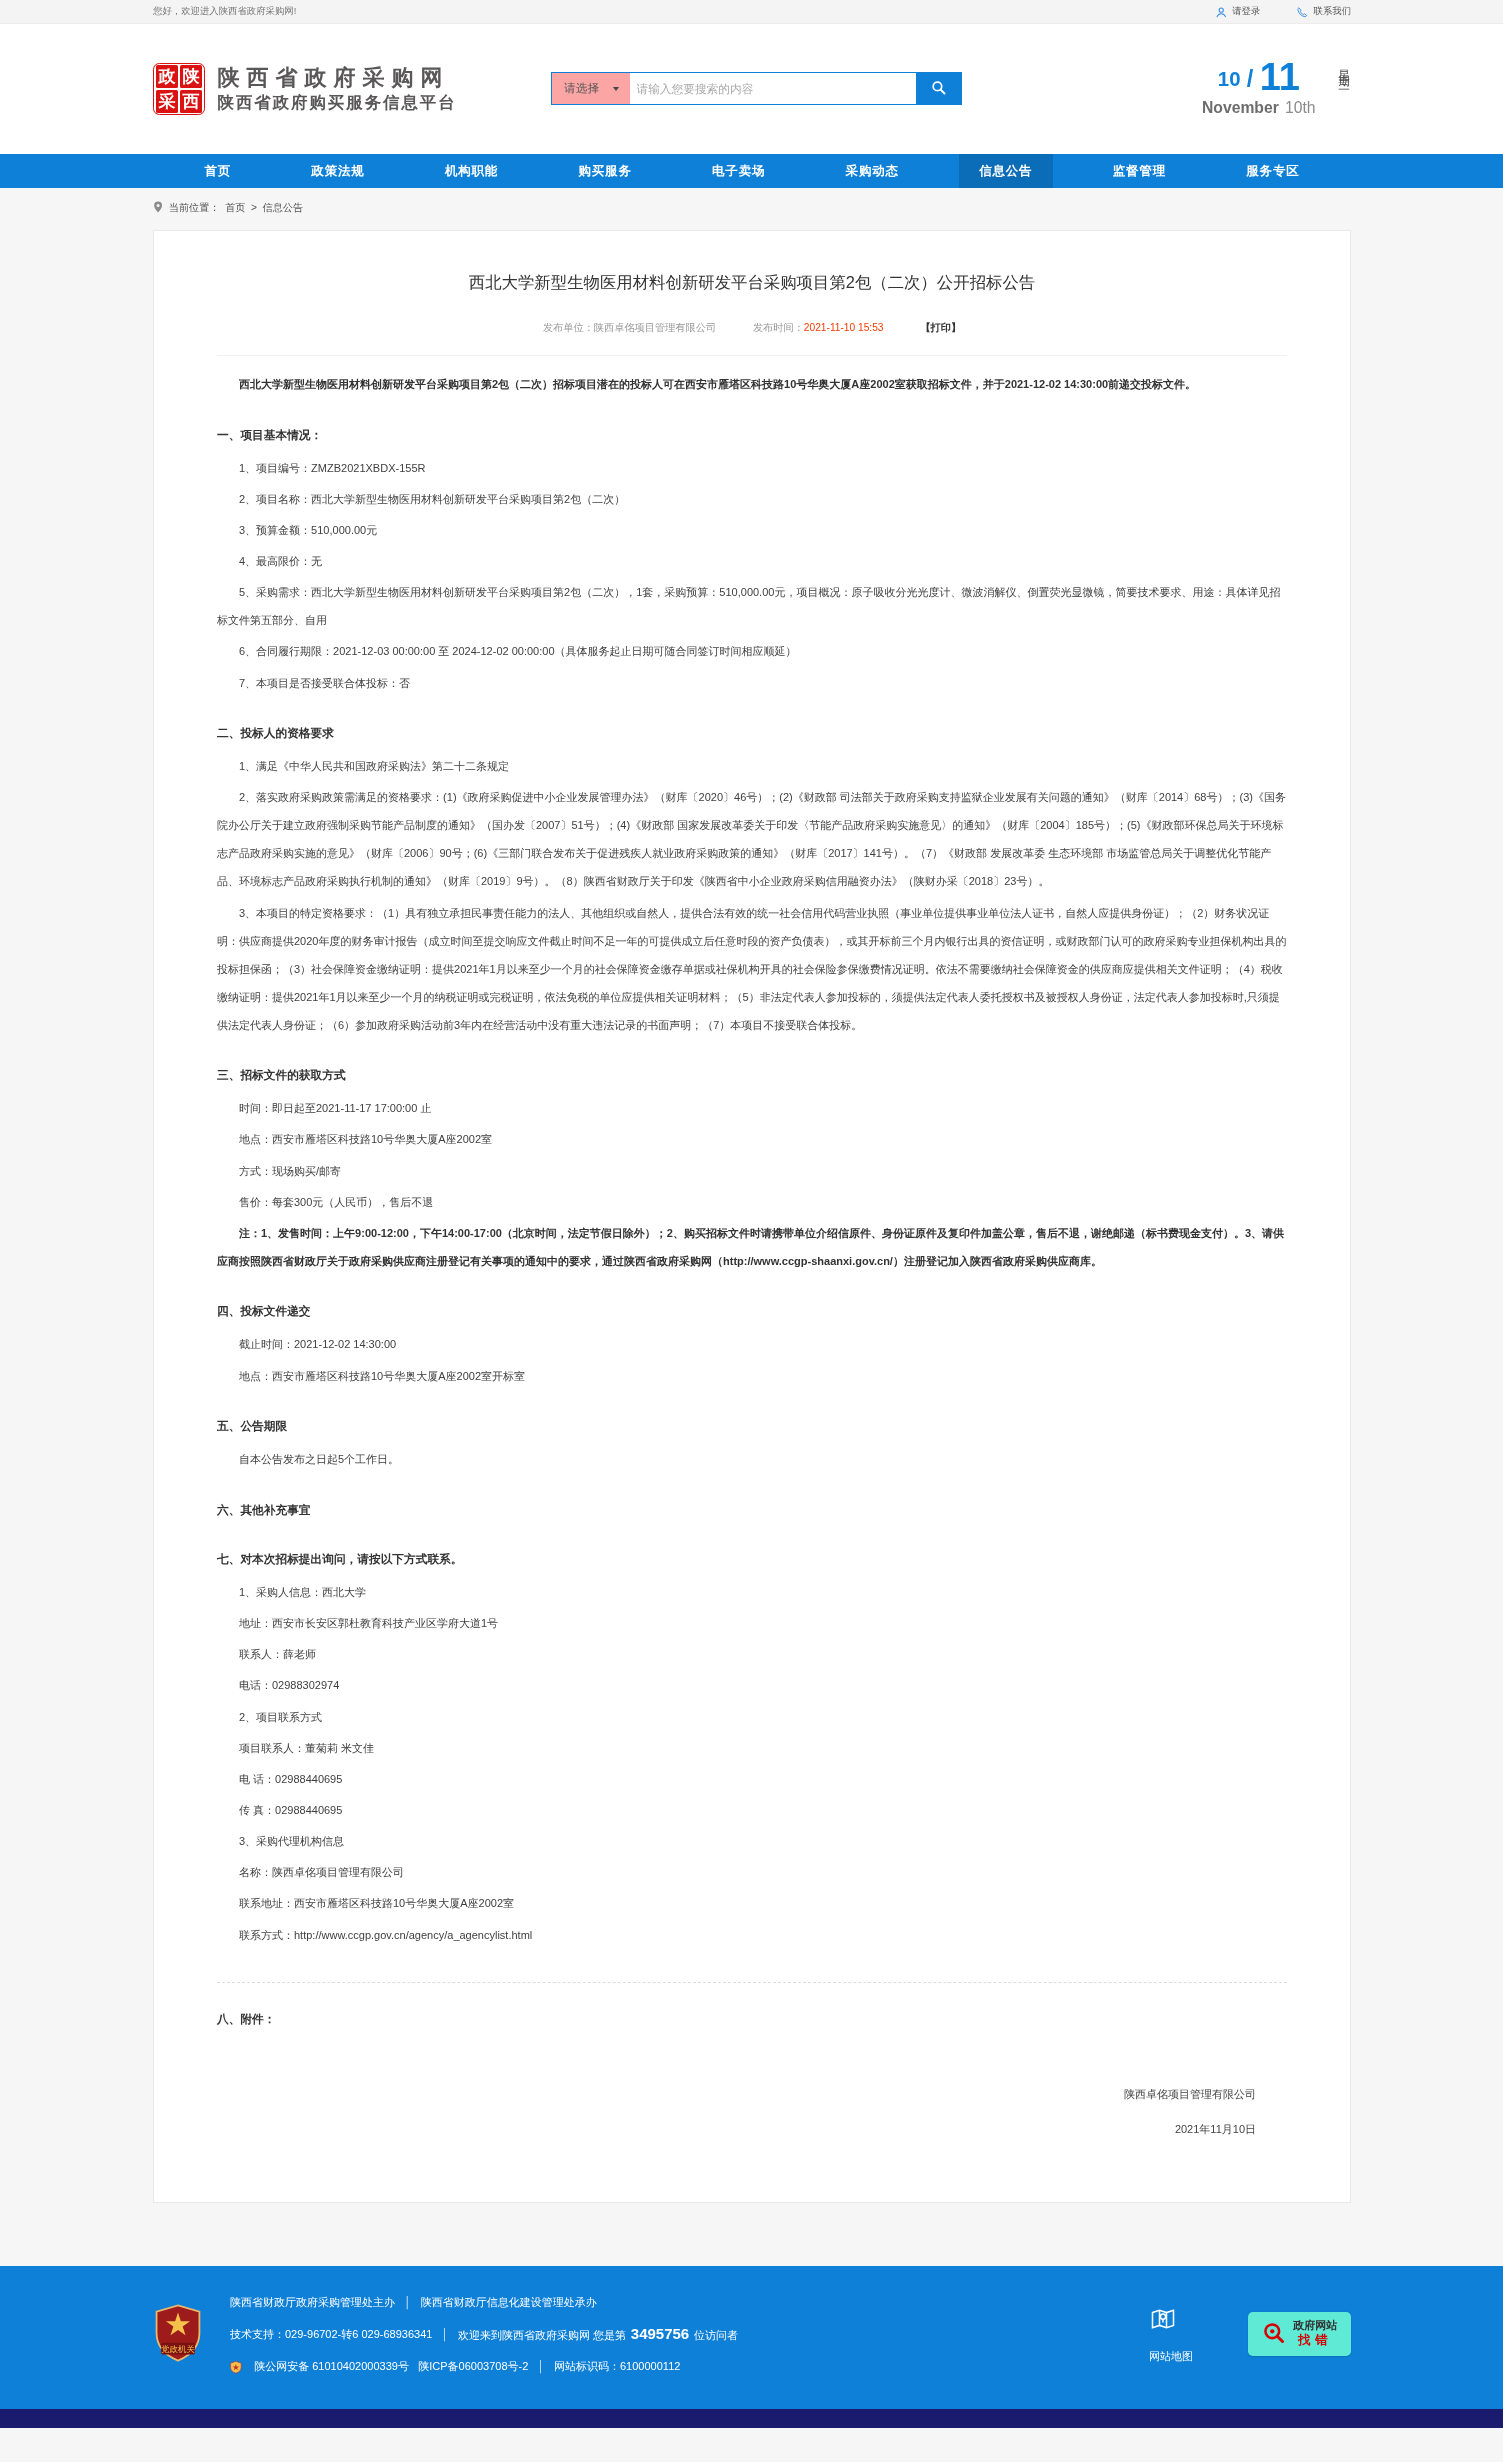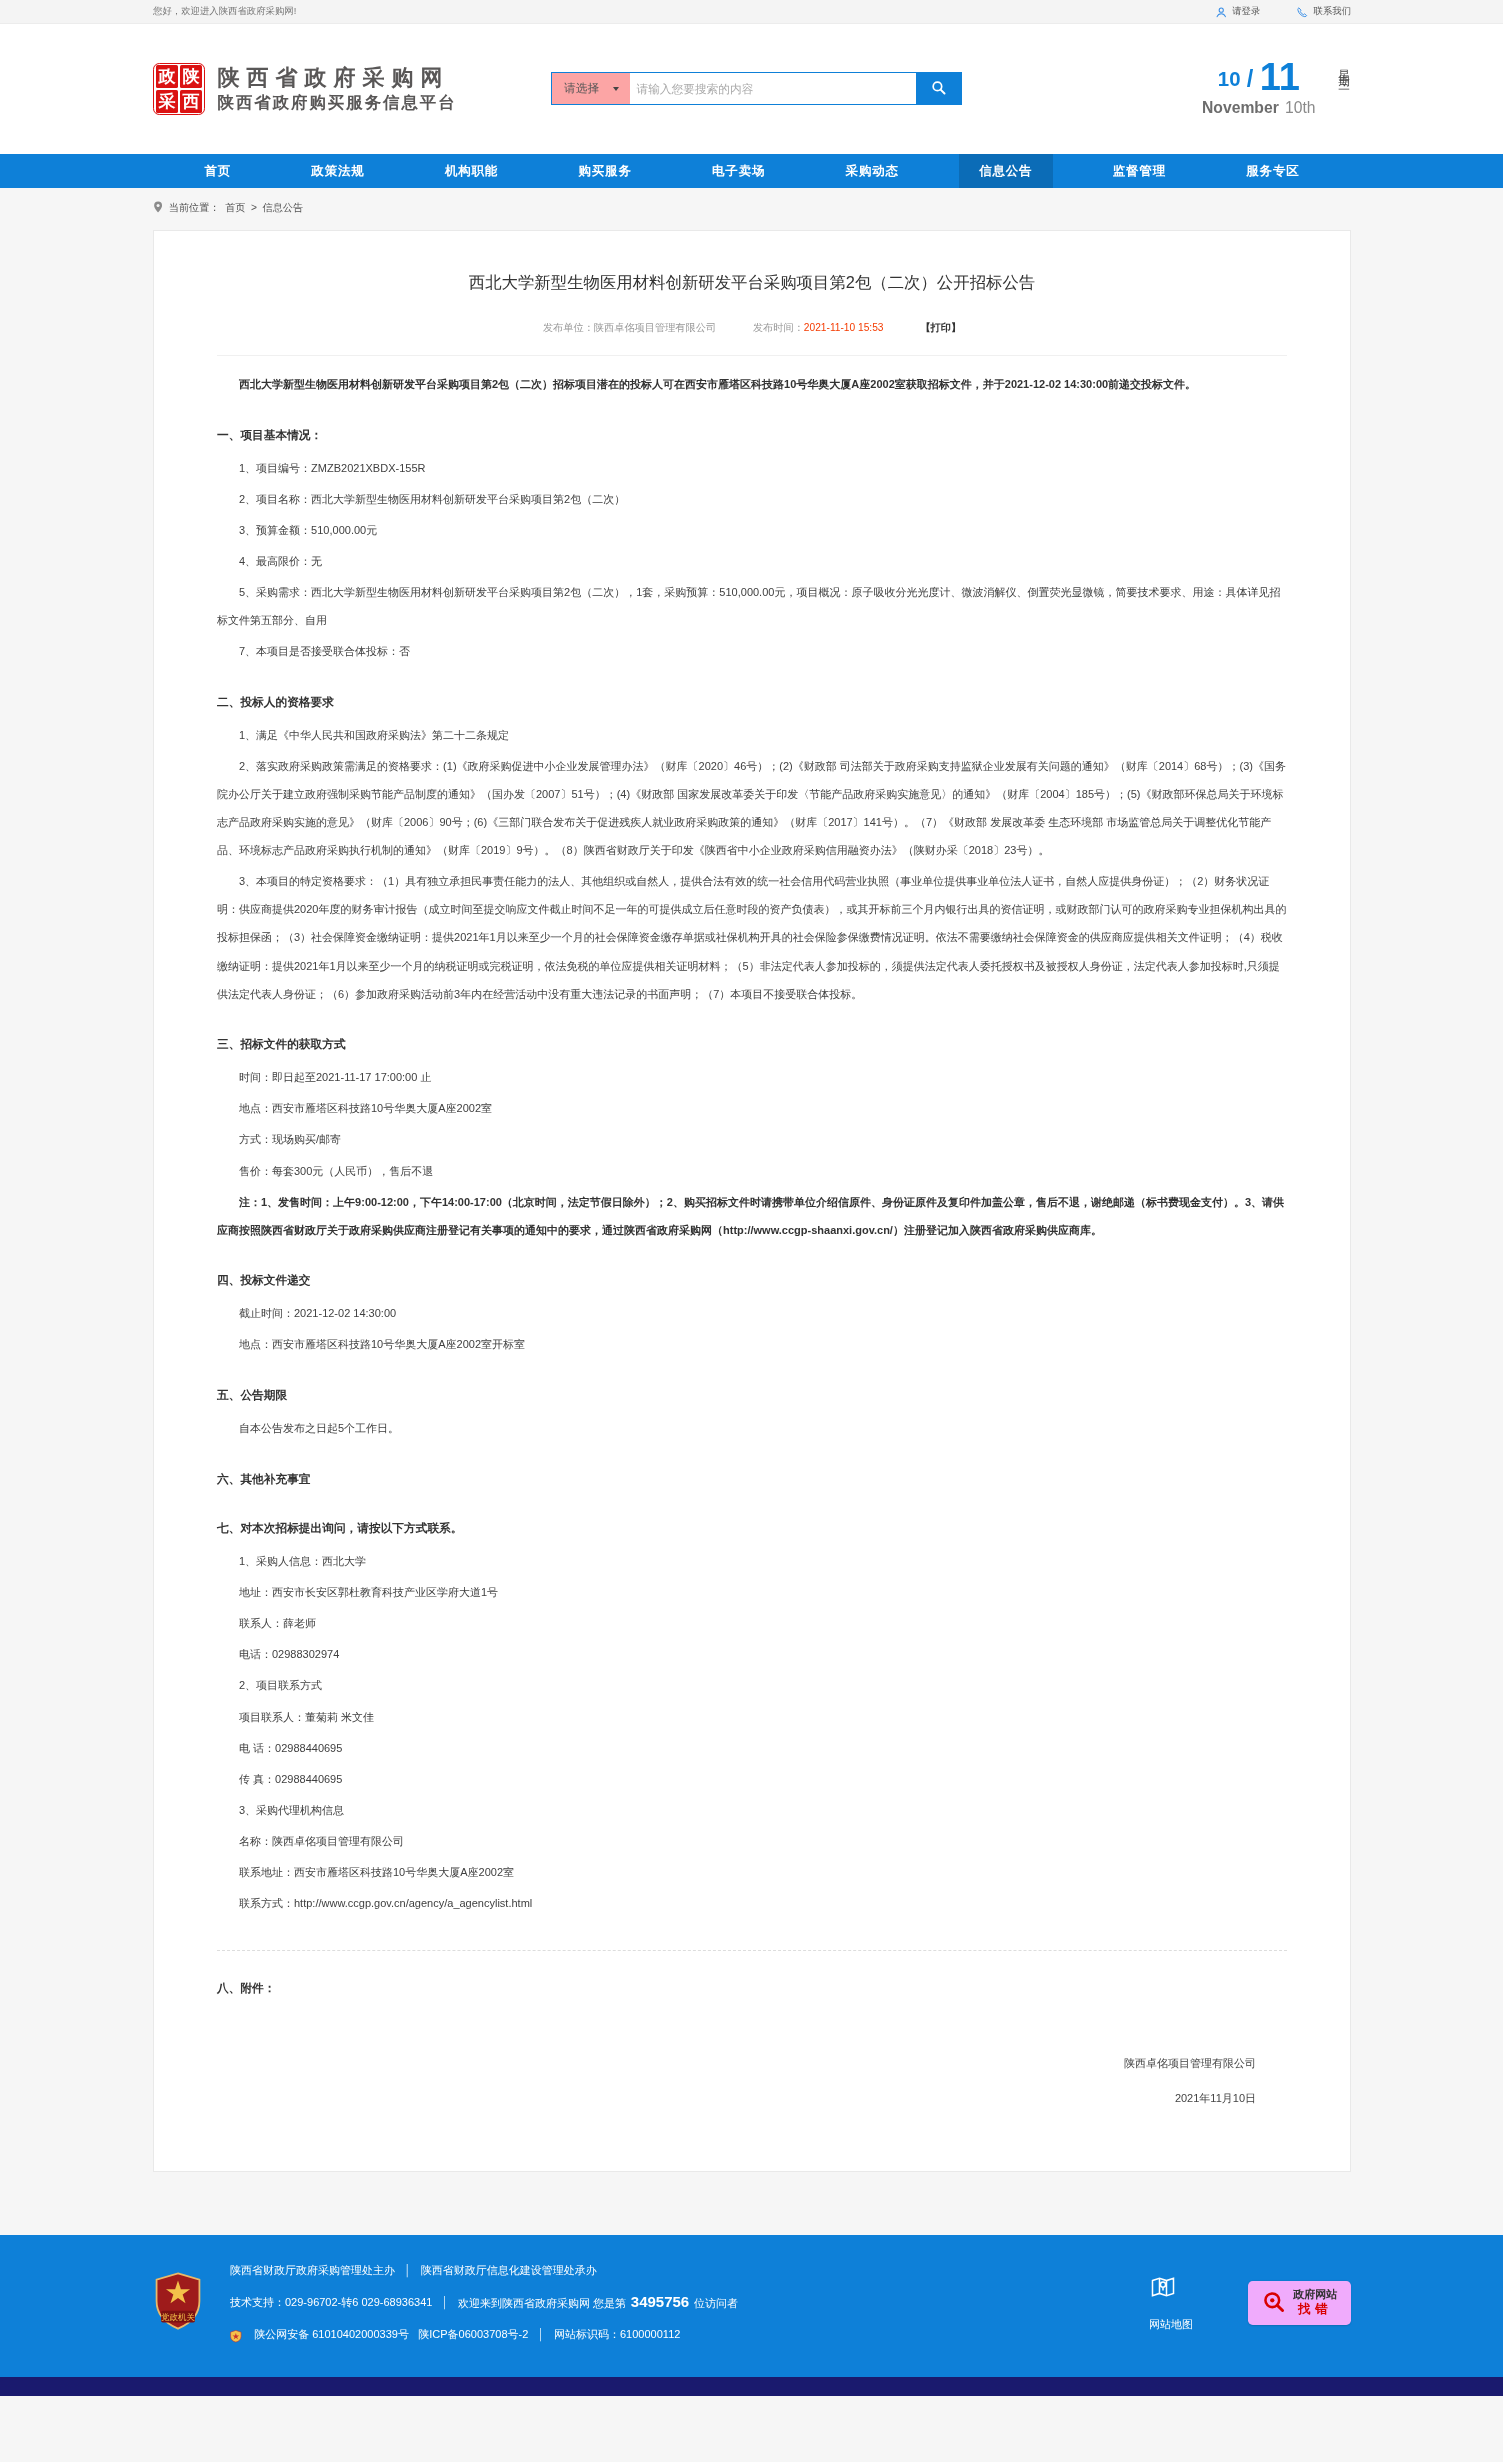--- a/index.html
+++ b/index.html
@@ -96,21 +96,21 @@
   .footer .wrap { display:flex; align-items:center; }
   .f-emblem { flex:0 0 auto; margin-right:27px; }
   .f-info { font-size:11px; }
   .f-info .row { display:flex; align-items:center; gap:9.4px; line-height:31px; white-space:nowrap; }
   .f-div { opacity:.85; }
   .visitor-num { font-size:15px; font-weight:bold; margin:0 4.7px; }
   .badge-ico { display:inline-flex; margin-right:3.1px; transform:translateY(1.6px); }
   .f-right { margin-left:auto; display:flex; align-items:center; gap:55px; }
   .sitemap { display:flex; gap:14px; font-size:11px; color:#fff; cursor:pointer;flex-direction:column; }
   .findgov {
-    background:#f0abfc; border-radius:4.7px; width:103px; height:44px; display:flex; align-items:center;
+    background:#5eead4; border-radius:4.7px; width:103px; height:44px; display:flex; align-items:center;
     justify-content:center; gap:7.8px; cursor:pointer; box-shadow:0 0.8px 1.6px rgba(0,0,0,.15);
   }
   .findgov-text { text-align:center; line-height:1.25; }
   .findgov-text .l1 { font-size:11px; font-weight:bold; color:#333; }
   .findgov-text .l2 { font-size:12.5px; font-weight:bold; color:#d90000; letter-spacing:4.7px; }
   .bottom-strip { background:#1a1a6e; height:19px; }
 </style>
 </head>
 <body>
 
@@ -230,20 +230,21 @@
 
   <div class="art-body">
     <p class="para bold">西北大学新型生物医用材料创新研发平台采购项目第2包（二次）招标项目潜在的投标人可在西安市雁塔区科技路10号华奥大厦A座2002室获取招标文件，并于2021-12-02 14:30:00前递交投标文件。</p>
 
     <div class="sec-h">一、项目基本情况：</div>
     <p class="para">1、项目编号：ZMZB2021XBDX-155R</p>
     <p class="para">2、项目名称：西北大学新型生物医用材料创新研发平台采购项目第2包（二次）</p>
     <p class="para">3、预算金额：510,000.00元</p>
     <p class="para">4、最高限价：无</p>
     <p class="para">5、采购需求：西北大学新型生物医用材料创新研发平台采购项目第2包（二次），1套，采购预算：510,000.00元，项目概况：原子吸收分光光度计、微波消解仪、倒置荧光显微镜，简要技术要求、用途：具体详见招标文件第五部分、自用</p>
+    <p class="para">6、合同履行期限：2021-12-03 00:00:00 至 2024-12-02 00:00:00（具体服务起止日期可随合同签订时间相应顺延）</p>
     <p class="para">7、本项目是否接受联合体投标：否</p>
 
     <div class="sec-h">二、投标人的资格要求</div>
     <p class="para">1、满足《中华人民共和国政府采购法》第二十二条规定</p>
     <p class="para">2、落实政府采购政策需满足的资格要求：(1)《政府采购促进中小企业发展管理办法》（财库〔2020〕46号）；(2)《财政部 司法部关于政府采购支持监狱企业发展有关问题的通知》（财库〔2014〕68号）；(3)《国务院办公厅关于建立政府强制采购节能产品制度的通知》（国办发〔2007〕51号）；(4)《财政部 国家发展改革委关于印发〈节能产品政府采购实施意见〉的通知》（财库〔2004〕185号）；(5)《财政部环保总局关于环境标志产品政府采购实施的意见》（财库〔2006〕90号；(6)《三部门联合发布关于促进残疾人就业政府采购政策的通知》（财库〔2017〕141号）。（7）《财政部 发展改革委 生态环境部 市场监管总局关于调整优化节能产品、环境标志产品政府采购执行机制的通知》（财库〔2019〕9号）。（8）陕西省财政厅关于印发《陕西省中小企业政府采购信用融资办法》（陕财办采〔2018〕23号）。</p>
     <p class="para">3、本项目的特定资格要求：（1）具有独立承担民事责任能力的法人、其他组织或自然人，提供合法有效的统一社会信用代码营业执照（事业单位提供事业单位法人证书，自然人应提供身份证）；（2）财务状况证明：供应商提供2020年度的财务审计报告（成立时间至提交响应文件截止时间不足一年的可提供成立后任意时段的资产负债表），或其开标前三个月内银行出具的资信证明，或财政部门认可的政府采购专业担保机构出具的投标担保函；（3）社会保障资金缴纳证明：提供2021年1月以来至少一个月的社会保障资金缴存单据或社保机构开具的社会保险参保缴费情况证明。依法不需要缴纳社会保障资金的供应商应提供相关文件证明；（4）税收缴纳证明：提供2021年1月以来至少一个月的纳税证明或完税证明，依法免税的单位应提供相关证明材料；（5）非法定代表人参加投标的，须提供法定代表人委托授权书及被授权人身份证，法定代表人参加投标时,只须提供法定代表人身份证；（6）参加政府采购活动前3年内在经营活动中没有重大违法记录的书面声明；（7）本项目不接受联合体投标。</p>
 
     <div class="sec-h">三、招标文件的获取方式</div>
     <p class="para">时间：即日起至2021-11-17 17:00:00 止</p>
     <p class="para">地点：西安市雁塔区科技路10号华奥大厦A座2002室</p>

